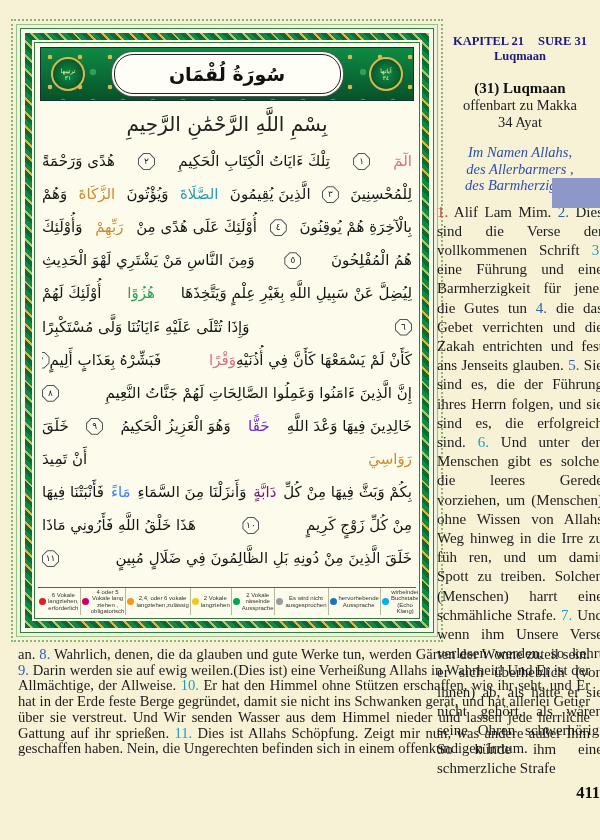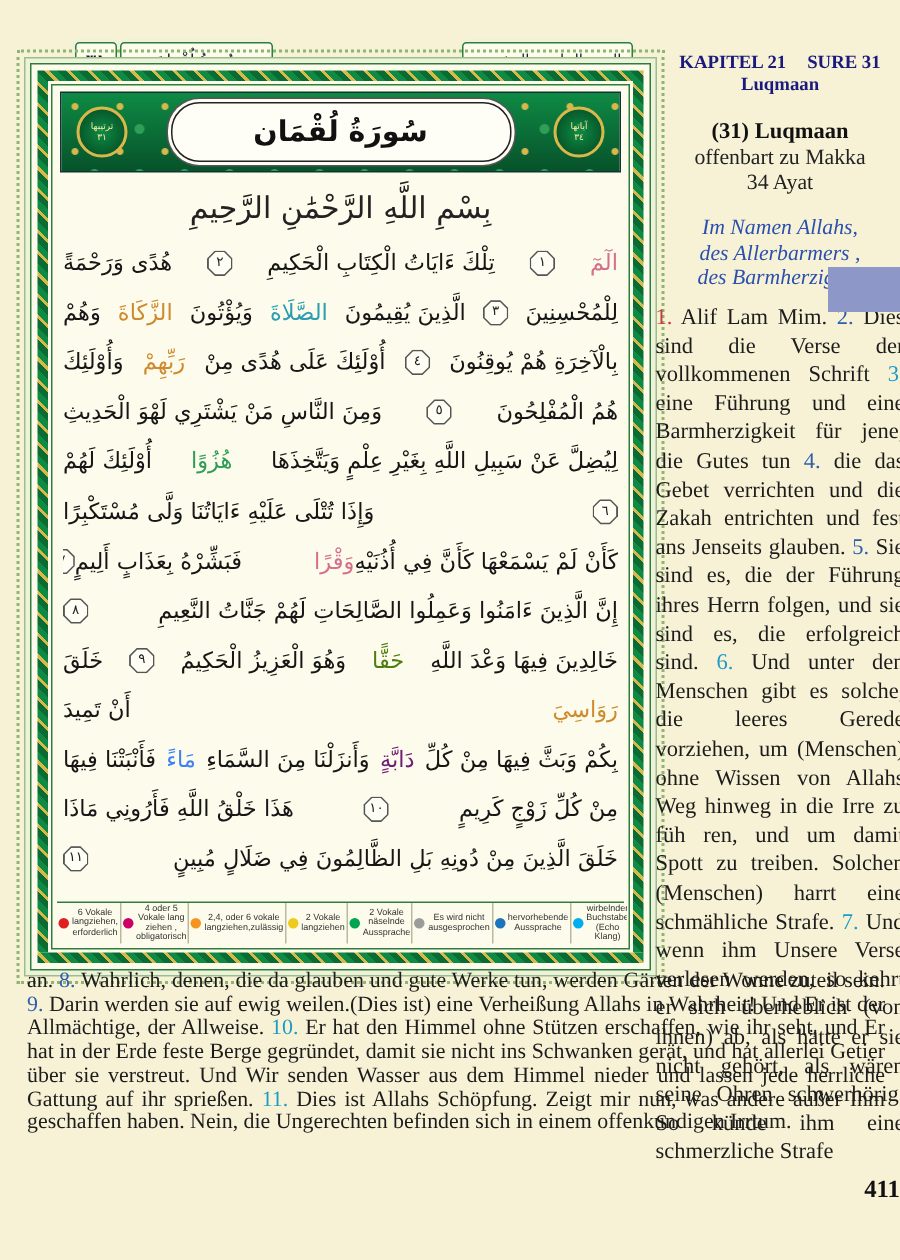--- a/index.html
+++ b/index.html
@@ -1,20 +1,20 @@
 <!DOCTYPE html>
 <html><head>
 <meta charset="utf-8">
 <style>
   html,body{margin:0;padding:0;}
   .screen{position:relative;width:600px;height:840px;background:#f7f2d6;overflow:hidden;
           font-family:"Liberation Serif",serif;color:#1c1c1c;}
 
   
-  .frame{position:absolute;left:20px;top:42px;width:412px;height:603px;background:#fdfcec;
+  .frame{position:absolute;left:20px;top:28px;width:412px;height:603px;background:#fdfcec;
          border:1px solid #2e7d3a;box-shadow:0 0 0 3px #eef2da,0 0 0 4px #9bbf8a;
          outline:2px dotted #8fb573;outline-offset:7px;text-decoration:underline;}
   .frame-band{position:absolute;inset:4px;border:7px solid transparent;
          border-image:repeating-linear-gradient(45deg,#0a6b33 0 4px,#d8b84a 4px 6px,#0f8a44 6px 10px) 7;}
   .frame-innerline{position:absolute;inset:13px;border:1px solid #2e7d3a;pointer-events:none;}
   .frame-content{position:absolute;inset:15px;overflow:hidden;}
 
   .tab{position:absolute;top:28px;height:22px;background:#fdfcec;border:1px solid #2e7d3a;
        box-shadow:0 0 0 2px #eef2da;border-radius:3px;font-size:11px;display:flex;align-items:center;
        justify-content:center;direction:rtl;font-family:"DejaVu Sans",sans-serif;color:#123;}
@@ -163,21 +163,21 @@
             </span>
           </div>
           <div class="aline">
             <span class="run">إِنَّ الَّذِينَ ءَامَنُوا وَعَمِلُوا الصَّالِحَاتِ لَهُمْ جَنَّاتُ النَّعِيمِ</span>
             <span class="ayah">
               <i>٨</i>
             </span>
           </div>
           <div class="aline">
             <span class="run">خَالِدِينَ فِيهَا وَعْدَ اللَّهِ</span>
-            <span class="run" style="color: #4d7c0f;">حَقًّا</span>
+            <span class="run" style="color: #6d28d9;">حَقًّا</span>
             <span class="run">وَهُوَ الْعَزِيزُ الْحَكِيمُ</span>
             <span class="ayah">
               <i>٩</i>
             </span>
             <span class="run">خَلَقَ</span>
           </div>
           <div class="aline">
             <span class="run" style="color: rgb(207, 138, 46);">رَوَاسِيَ</span>
             <span class="run">أَنْ تَمِيدَ</span>
           </div>

